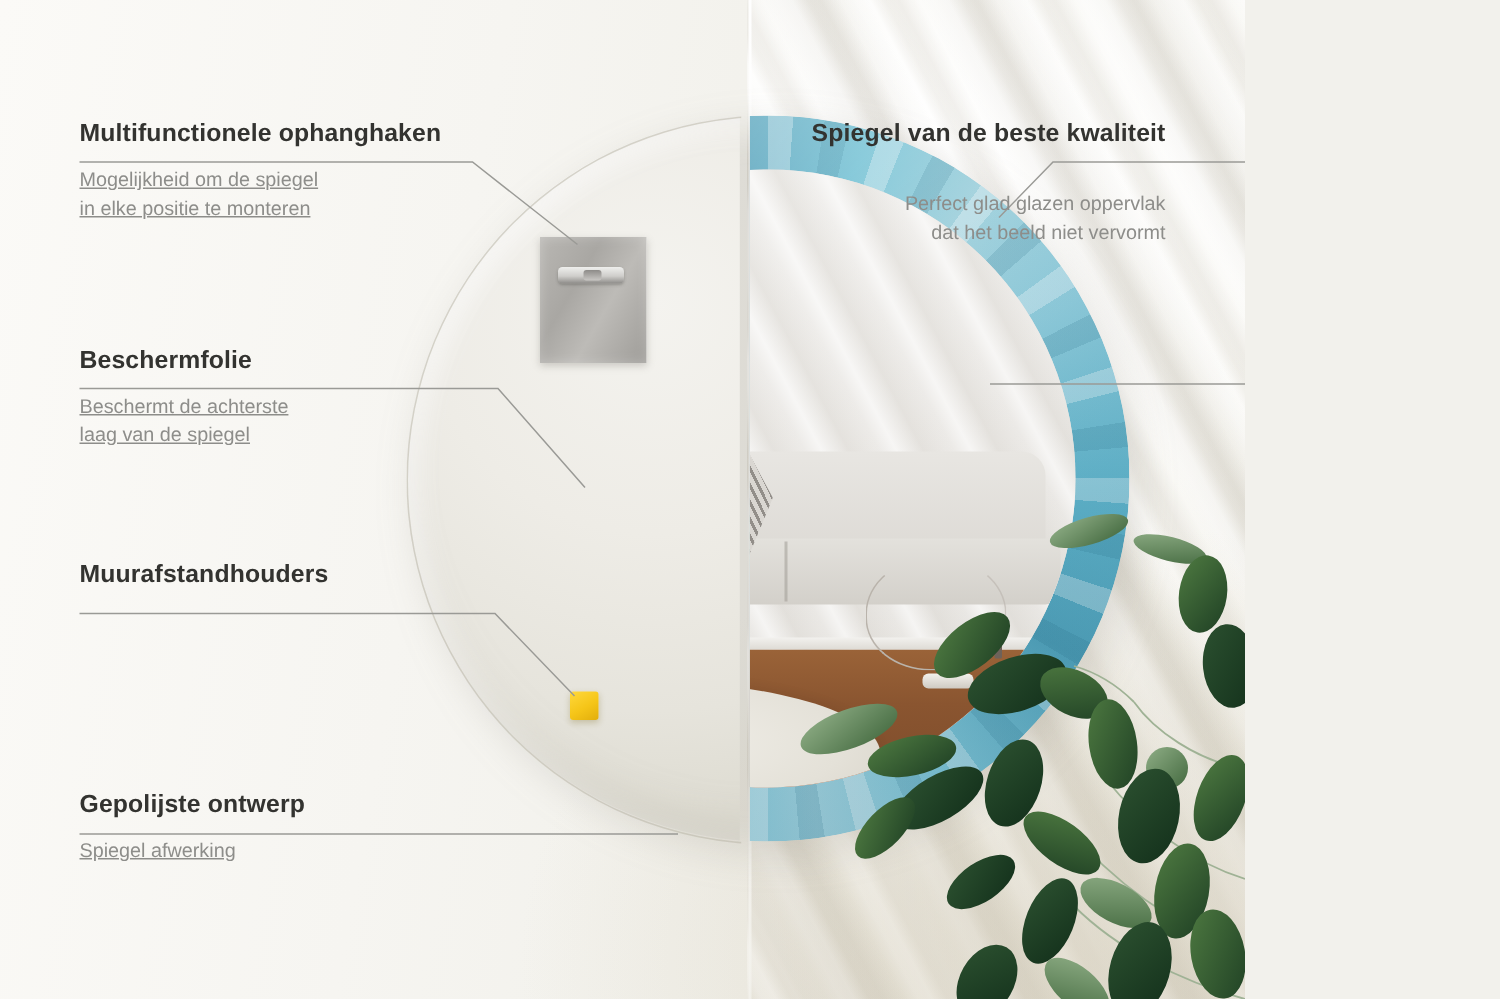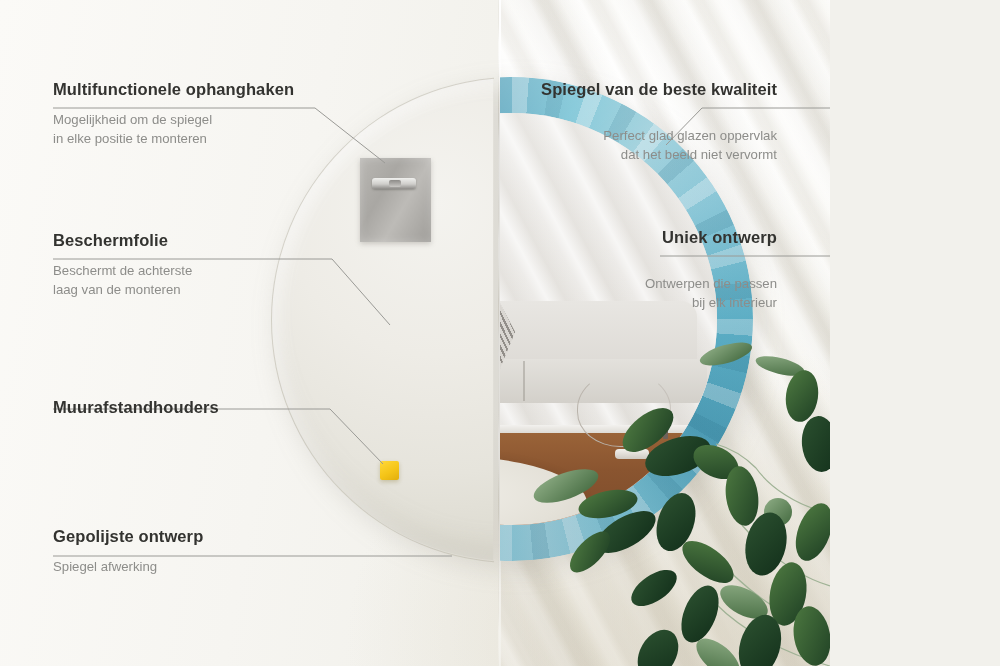--- a/index.html
+++ b/index.html
@@ -213,21 +213,21 @@
     margin:0;
     font-size:16.5px;font-weight:700;color:#333330;letter-spacing:.1px;
     white-space:nowrap;
   }
   .callout p{
     margin:0;
     font-size:13.2px;line-height:18.6px;color:#8d8d8a;font-weight:400;
     white-space:pre-line;
   }
   .c-left h3{margin-bottom:11px;}
-  .c-left p{margin-top:12px;}
+  .c-left p{margin-top:12px;text-decoration:underline;}
   .c-right{text-align:right;}
   .c-right h3{margin-bottom:11px;}
   .c-right p{margin-top:28px;}
 
   
   #foliage{position:absolute;right:0;bottom:0;width:300px;height:330px;}
 </style>
 </head>
 <body>
 
@@ -301,42 +301,39 @@
 
   <div class="callout c-left" style="left:53px;top:80px">
     <h3>Multifunctionele ophanghaken</h3>
     <p>Mogelijkheid om de spiegel
 in elke positie te monteren</p>
   </div>
 
   <div class="callout c-left" style="left:53px;top:231px">
     <h3>Beschermfolie</h3>
     <p>Beschermt de achterste
-laag van de monteren</p>
-  </div>
-
-  <div class="callout c-left" style="left:53px;top:398px">
+laag van de spiegel</p>
+  </div>
+
+  <div class="callout c-left" style="left:53px;top:374px">
     <h3>Muurafstandhouders</h3>
   </div>
 
   <div class="callout c-left" style="left:53px;top:527px">
     <h3>Gepolijste ontwerp</h3>
     <p>Spiegel afwerking</p>
   </div>
 
   <div class="callout c-right" style="right:53px;top:80px;width:420px">
     <h3>Spiegel van de beste kwaliteit</h3>
     <p>Perfect glad glazen oppervlak
 dat het beeld niet vervormt</p>
   </div>
 
   <div class="callout c-right" style="right:53px;top:228px;width:420px">
-    <h3>Uniek ontwerp</h3>
-    <p>Ontwerpen die passen
-bij elk interieur</p>
   </div>
 
   <svg id="foliage" viewBox="0 0 300 330">
     <defs>
       <linearGradient id="lfA" x1="0" y1="0" x2="1" y2="1">
         <stop offset="0%" stop-color="#4e7a41"></stop>
           <stop offset="100%" stop-color="#1f4024"></stop>
       </linearGradient>
       <linearGradient id="lfB" x1="0" y1="0" x2="1" y2="1">
         <stop offset="0%" stop-color="#8fae86"></stop>

